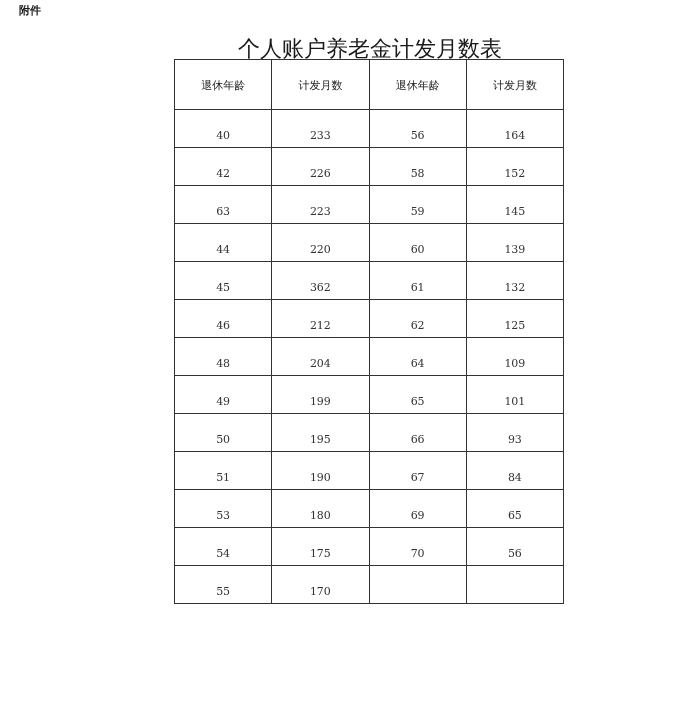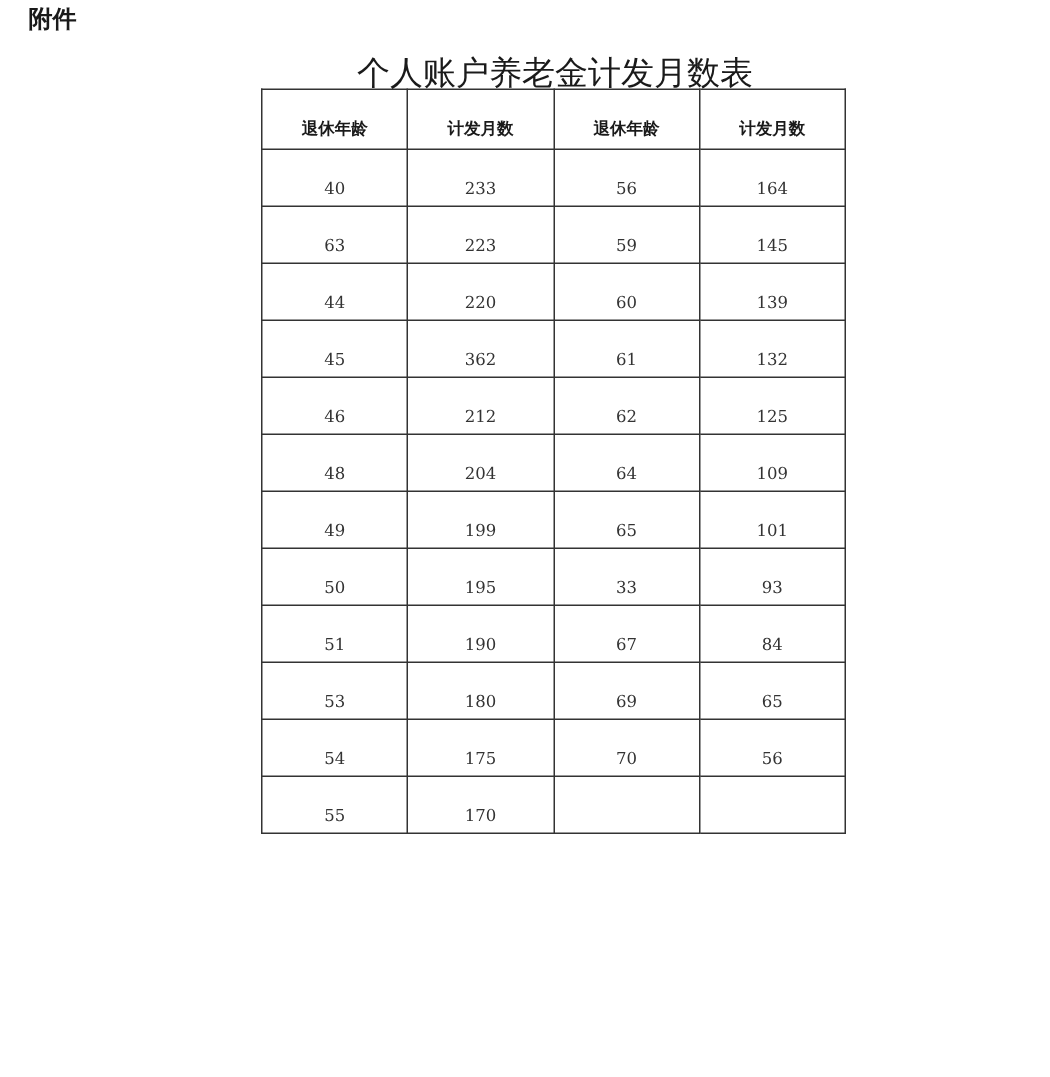--- a/index.html
+++ b/index.html
@@ -1,27 +1,27 @@
 <!DOCTYPE html>
 <html><head>
   <meta charset="utf-8">
   <style>
     html, body { margin: 0; padding: 0; background: #ffffff; }
     body { width: 700px; height: 718px; position: relative; overflow: hidden;
            font-family: "DejaVu Serif", "Liberation Serif", serif; color: #1a1a1a; }
-    .attachment { position: absolute; left: 19px; top: 3px; font-size: 16px; font-weight: bold;
+    .attachment { position: absolute; left: 19px; top: 3px; font-size: 11px; font-weight: bold;
                   font-family: "DejaVu Sans", "Liberation Sans", sans-serif; letter-spacing: 0px; }
     .title { position: absolute; left: 0; width: 740px; top: 34px; text-align: center;
              font-size: 22px; font-family: "DejaVu Serif", "Liberation Serif", serif; letter-spacing: 0px; }
     table.grid { position: absolute; left: 174px; top: 59px; border-collapse: collapse;
                  width: 390px; table-layout: fixed; }
     table.grid td, table.grid th { border: 1px solid #333; text-align: center; vertical-align: bottom;
                  padding: 0 0 5px 0; font-size: 11px; font-weight: normal; }
     table.grid th { height: 33px; font-family: "DejaVu Sans", "Liberation Sans", sans-serif;
-                    font-weight: bold; font-size: 11px; padding-bottom: 6px; }
+                    font-weight: normal; font-size: 11px; padding-bottom: 16px; }
     table.grid td { height: 32px; font-family: "DejaVu Serif", "Liberation Serif", serif; color: #333; }
     col.c { width: 97px; }
   </style>
 </head>
 <body>
 
 <div class="attachment">附件</div>
 <div class="title">个人账户养老金计发月数表</div>
 
 <table class="grid">
@@ -38,20 +38,26 @@
       <th>退休年龄</th>
       <th>计发月数</th>
     </tr>
   </thead>
   <tbody id="tbody">
       <tr>
         <td>40</td>
         <td>233</td>
         <td>56</td>
         <td>164</td>
+      </tr>
+      <tr>
+        <td>42</td>
+        <td>226</td>
+        <td>58</td>
+        <td>152</td>
       </tr>
       <tr>
         <td>63</td>
         <td>223</td>
         <td>59</td>
         <td>145</td>
       </tr>
       <tr>
         <td>44</td>
         <td>220</td>
@@ -78,21 +84,21 @@
       </tr>
       <tr>
         <td>49</td>
         <td>199</td>
         <td>65</td>
         <td>101</td>
       </tr>
       <tr>
         <td>50</td>
         <td>195</td>
-        <td>33</td>
+        <td>66</td>
         <td>93</td>
       </tr>
       <tr>
         <td>51</td>
         <td>190</td>
         <td>67</td>
         <td>84</td>
       </tr>
       <tr>
         <td>53</td>

